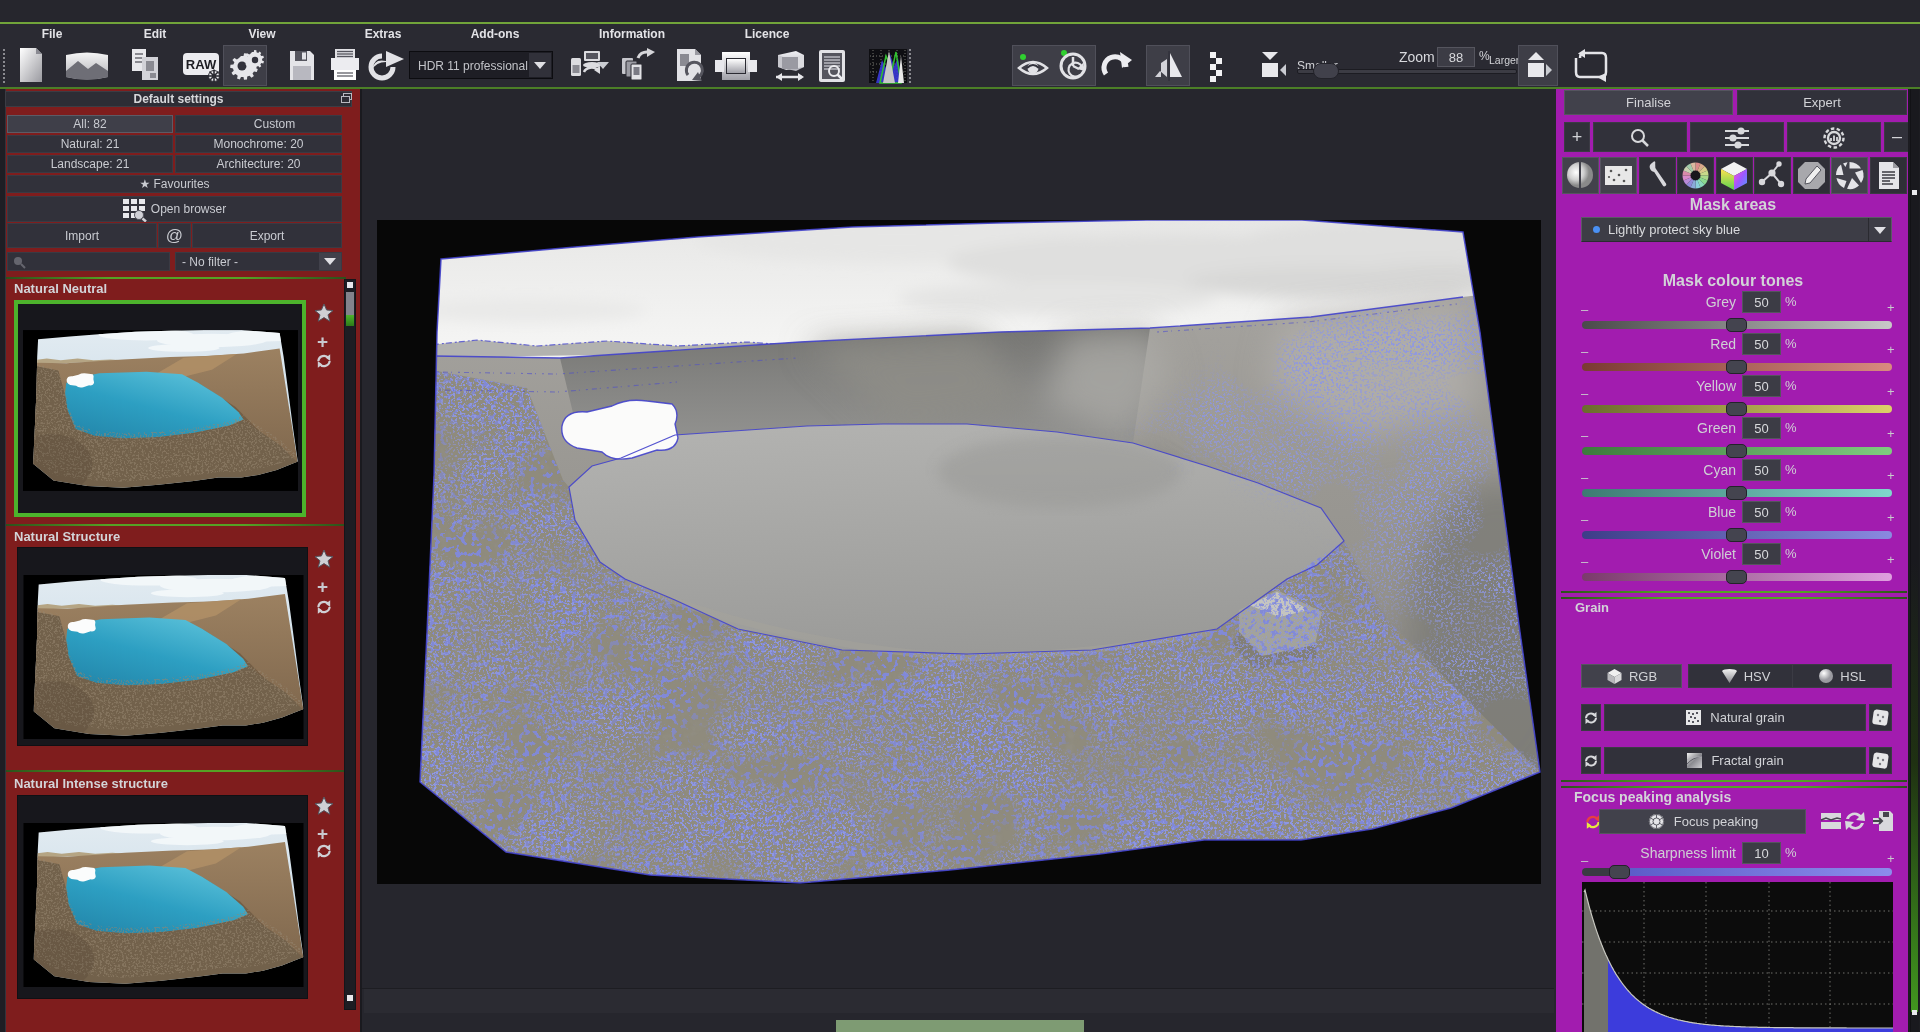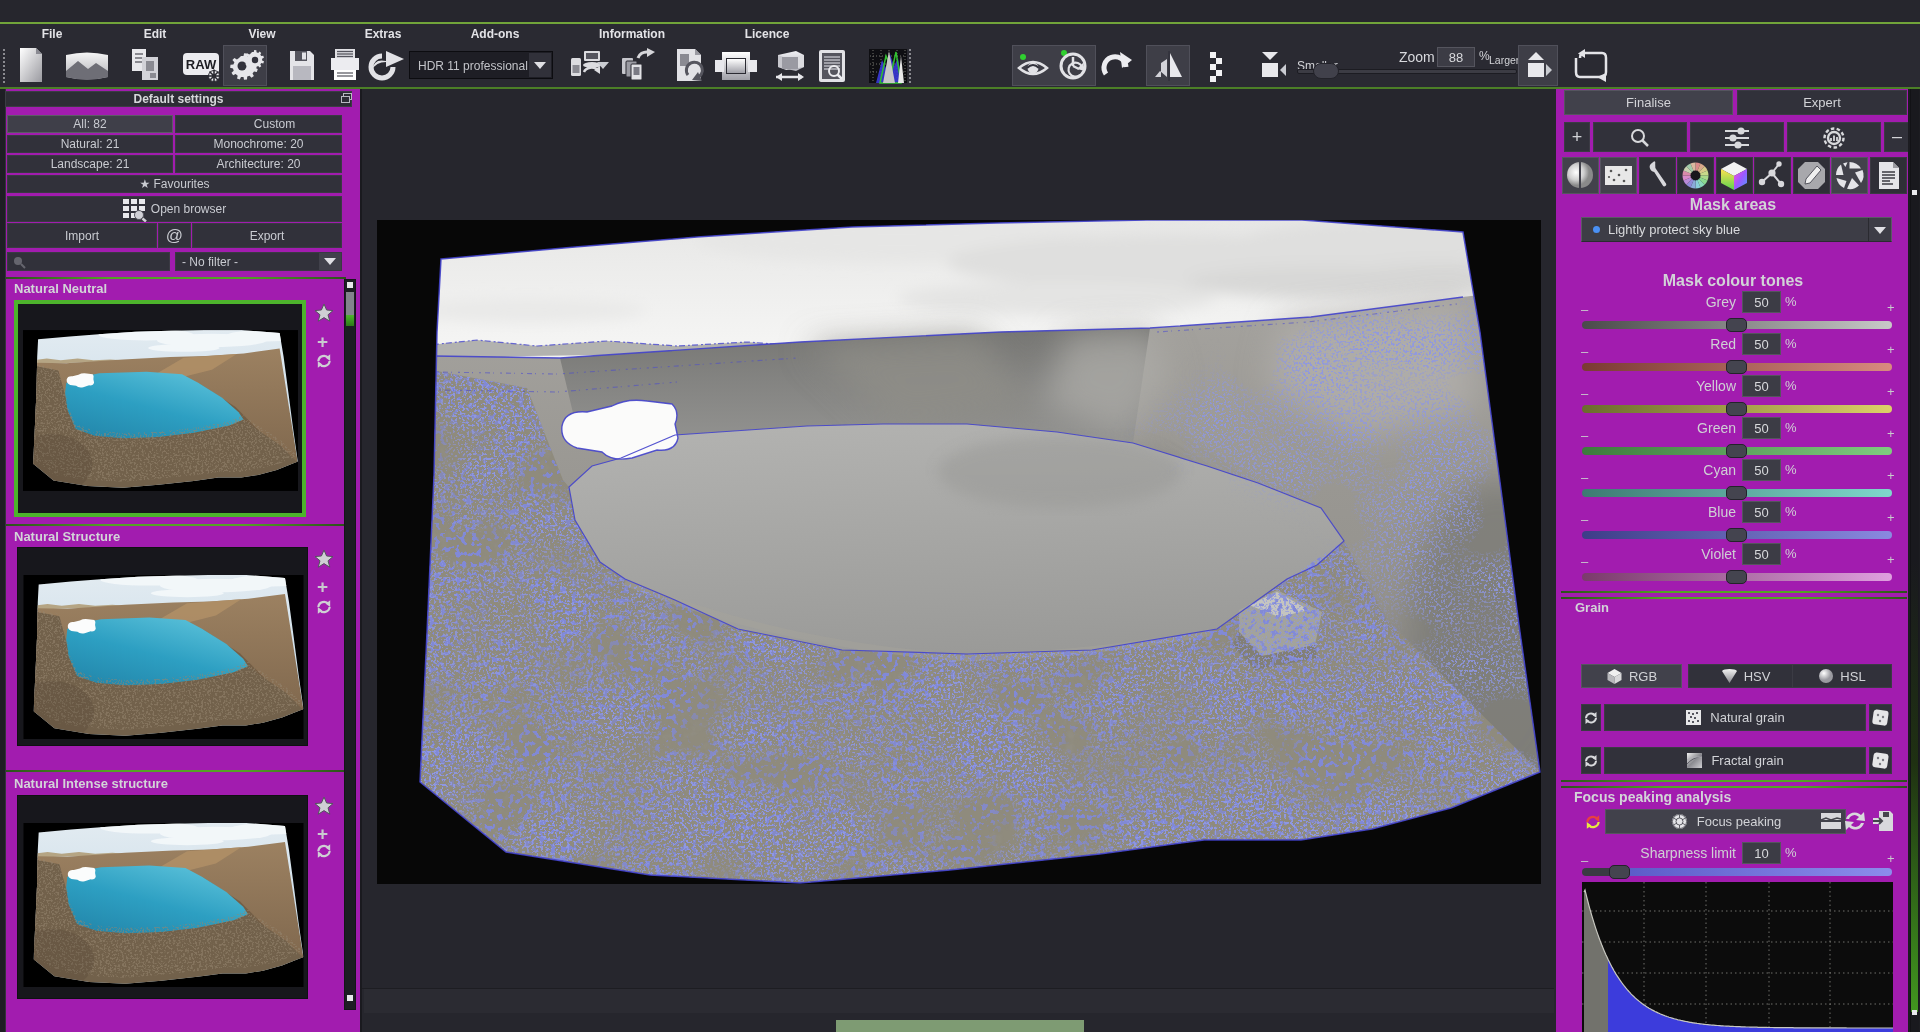--- a/index.html
+++ b/index.html
@@ -13,21 +13,21 @@
 #appicon:after{content:"";position:absolute;left:3px;top:3px;right:3px;bottom:3px;border:1px solid #7e93ab;}
 #greenline1 { left:0; top:22px; width:1920px; height:2px; background:#71a43a; }
 
 #menubar { left:0; top:24px; width:1920px; height:20px; background:#2a2a32; }
 .menuitem { position:absolute; top:3px; color:#e3e3e7; font-weight:bold; font-size:12px; transform:translateX(-50%); }
 
 #toolbar { left:0; top:44px; width:1920px; height:43px; background:#2a2a32; }
 #greenline2 { left:0; top:87px; width:1920px; height:2px; background:#4c7f27; }
 .tbsel { position:absolute; background:#3e3e47; border:1px solid #50505a; }
 
-#leftpanel { left:0; top:89px; width:362px; height:943px; background:#a21caf; border-right:2px solid #1a1a1f; }
+#leftpanel { left:0; top:89px; width:362px; height:943px; background:#7f1d1d; border-right:2px solid #1a1a1f; }
 #lp-header { position:absolute; left:5px; top:2px; width:347px; height:16px; background:#2d2d35; border:1px solid #3c3c44; color:#d6d7da; font-weight:bold; font-size:12px; text-align:center; line-height:15px; }
 .lbtn { position:absolute; background:#31313a; border:1px solid #3a3a43; color:#c9cbd1; font-size:12px; text-align:center; }
 .lbtn.sel { background:#3f3f49; border:1px solid #5c5c66; }
 .seclabel { position:absolute; color:#d3d4d8; font-weight:bold; font-size:13px; }
 .well { position:absolute; left:9px; width:300px; background:#17171c; border:1px solid #101014; }
 .greensep { position:absolute; left:6px; width:340px; height:2px; background:linear-gradient(90deg,#2c501b,#55a225 30%,#55a225 70%,#2c501b); }
 .sideicon { position:absolute; color:#c9c9cf; }
 
 #center { left:362px; top:89px; width:1192px; height:943px; background:#26262d;margin-top:32px; }
 #canvas { position:absolute; left:15px; top:99px; width:1164px; height:664px; background:#070707; }
@@ -933,21 +933,21 @@
 
   <div class="rsep" style="top:691px;"></div>
   <div class="rsep" style="top:697px;"></div>
   <div style="position:absolute;left:16px;top:700px;font-size:14px;font-weight:bold;color:#d3d4d8;">Focus peaking analysis</div>
   <svg width="18" height="18" viewBox="0 0 16 16" style="position:absolute;left:26px;top:724px;">
         <path d="M3 8 a5 5 0 0 1 9 -2.5" fill="none" stroke="#e84040" stroke-width="2"></path>
         <path d="M13 8 a5 5 0 0 1 -9 2.5" fill="none" stroke="#e8e840" stroke-width="2"></path>
         <polygon points="13.5,2 13.5,8 9.5,5" fill="#e84040"></polygon>
         <polygon points="2.5,14 2.5,8 6.5,11" fill="#e8e840"></polygon>
       </svg>
-  <div class="rbtn sel" style="left:47px;top:720px;width:241px;height:25px;line-height:24px;">
+  <div class="rbtn sel" style="left:41px;top:720px;width:207px;height:25px;line-height:24px;">
     <svg width="19" height="19" viewBox="0 0 35 35" style="vertical-align:-5px;margin-right:8px;">
           <circle cx="17.5" cy="17.5" r="14" fill="#e4e4e8"></circle>
           <g fill="#3f3f49" stroke="#3f3f49">
             <path d="M17.5 5 A12.5 12.5 0 0 1 28 11 L17.5 11 Z" fill="#e4e4e8" stroke="none"></path>
           </g>
           <g fill="#e4e4e8" stroke="#44444c" stroke-width="1.5">
             <circle cx="17.5" cy="17.5" r="13"></circle>
           </g>
           <g stroke="#44444c" stroke-width="1.5" fill="none">
             <path d="M17.5 4.5 L17.5 11 M28.7 11 L22 14.8 M28.7 24 L22 20.2 M17.5 30.5 L17.5 24 M6.3 24 L13 20.2 M6.3 11 L13 14.8"></path>

